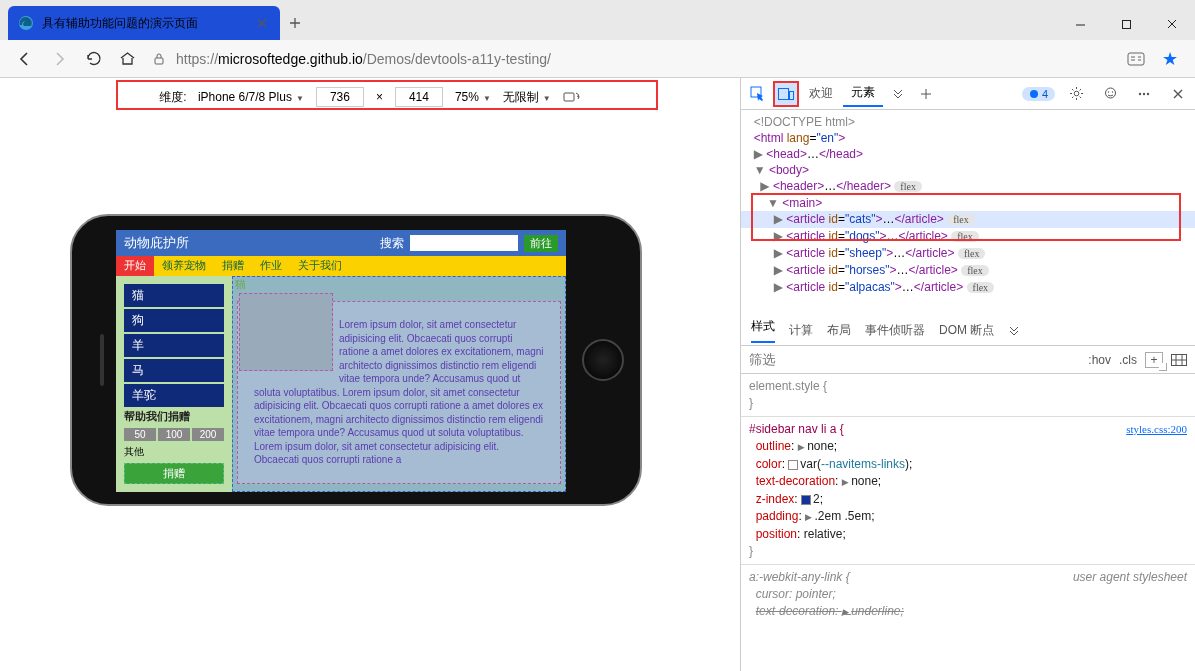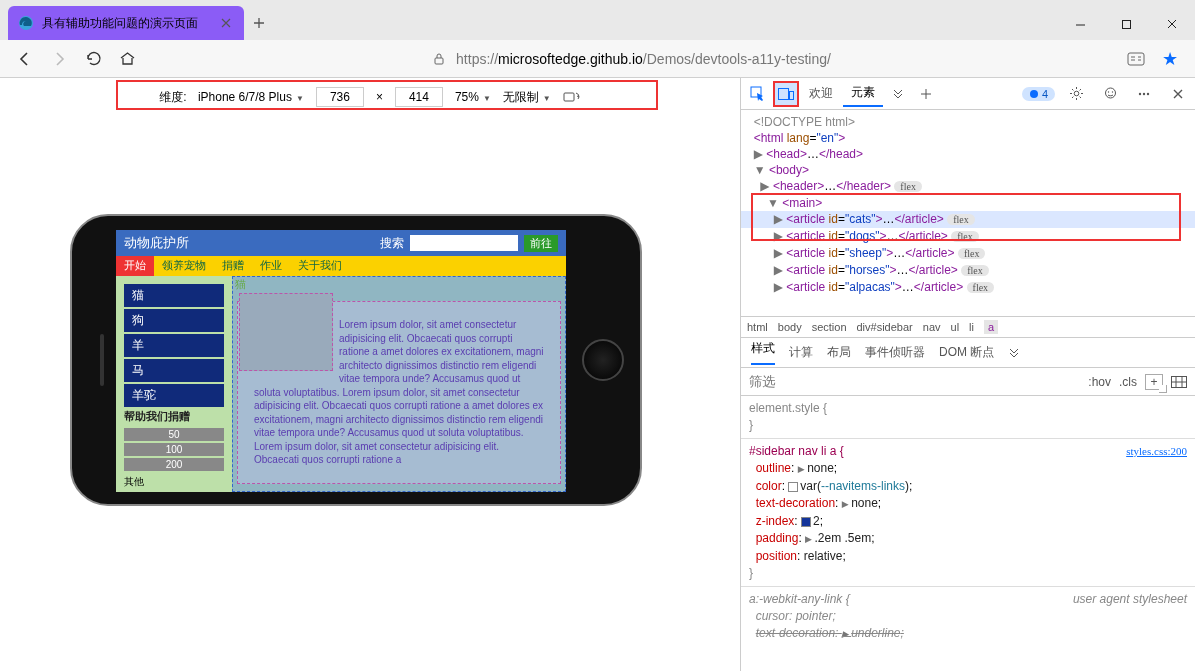--- a/index.html
+++ b/index.html
@@ -1,32 +1,32 @@
 <!DOCTYPE html>
 <html><head>
 <meta charset="utf-8">
 <style>
 * { margin:0; padding:0; box-sizing:border-box; font-family:"Segoe UI","Microsoft YaHei",sans-serif; }
 body { background:#fff; width:1195px; height:671px; overflow:hidden; font-size:12px; color:#000; }
 
 
 .titlebar { height:40px; background:#e9e9e9; display:flex; align-items:flex-end; }
-.tab { height:34px; background:#8b5cf6; border-top-left-radius:6px; border-top-right-radius:6px; display:flex; align-items:center; padding:0 10px; margin-left:8px; width:236px; position:relative; }
+.tab { height:34px; background:#1d4ed8; border-top-left-radius:6px; border-top-right-radius:6px; display:flex; align-items:center; padding:0 10px; margin-left:8px; width:272px; position:relative; }
 .tab .favicon { width:16px; height:16px; margin-right:8px; }
 .tab .title { font-size:12px; flex:1; white-space:nowrap; overflow:hidden; }
 .tab .close { width:16px; height:16px; display:flex; align-items:center; justify-content:center; color:#555; }
 .newtab { width:30px; height:34px; display:flex; align-items:center; justify-content:center; color:#555; font-size:16px; }
 .winctrls { margin-left:auto; display:flex; }
 .winbtn { width:46px; height:32px; display:flex; align-items:center; justify-content:center; color:#222; }
 
 
 .toolbar { height:38px; background:#f7f7f7; display:flex; align-items:center; padding:0 8px; border-bottom:1px solid #d0d0d0; }
 .tbtn { width:34px; height:32px; display:flex; align-items:center; justify-content:center; color:#555; }
 .tbtn.disabled { color:#bbb; }
-.urlbar { flex:1; height:28px; display:flex; align-items:center; padding:0 8px; color:#777; font-size:14px;justify-content:center; }
+.urlbar { flex:1; height:28px; display:flex; align-items:center; padding:0 8px; color:#777; font-size:14px; }
 .urlbar .lock { margin-right:10px; color:#666; }
 .urlseg { color:#000; }
 .star { color:#0a6cff; font-size:18px; }
 
 
 .content { display:flex; height:593px; }
 
 
 .left { width:740px; background:#fff; position:relative; }
 .devicebar { height:30px; display:flex; align-items:center; justify-content:center; gap:12px; font-size:12px; margin-top:4px; }
@@ -47,21 +47,21 @@
 .pg-header .srch { margin-left:auto; display:flex; align-items:center; gap:6px; font-size:12px; }
 .pg-header input { width:108px; height:16px; border:1px solid #fff; background:#fff; font-size:11px; }
 .pg-header .go { background:#2a9a2a; color:#fff; padding:1px 6px; font-size:11px; border:none; }
 .pg-nav { height:20px; background:#fbd100; display:flex; font-size:11px; }
 .pg-nav span { padding:2px 8px; color:#164; }
 .pg-nav span.active { background:#e33; color:#fff; }
 .pg-body { display:flex; height:216px; background:#bde0a9; }
 .sidebar { width:116px; padding:8px; }
 .sb-btn { background:#102a7a; color:#fff; font-size:12px; padding:3px 8px; margin-bottom:2px; }
 .sb-h { font-size:11px; color:#222; font-weight:bold; }
-.sb-amts { display:flex; gap:2px; margin-top:4px;flex-direction:column; }
+.sb-amts { display:flex; gap:2px; margin-top:4px; }
 .sb-amt { flex:1; background:#888; color:#fff; font-size:10px; text-align:center; padding:1px 0; }
 .sb-other { font-size:10px; margin-top:4px; }
 .sb-donate { background:#3aa33a; color:#fff; text-align:center; font-size:11px; padding:2px 0; margin-top:4px; border:1px dashed #5b8; }
 .article { flex:1; background:rgba(100,140,220,.5); border:1px dashed #36c; position:relative; padding:4px; overflow:hidden; }
 .art-label { position:absolute; left:2px; top:0; color:#6a4; font-size:11px; }
 .art-img { width:94px; height:78px; background:#9ab; border:1px dashed #b5a; float:left; margin:12px 6px 2px 2px; }
 .art-txt { font-size:10px; color:#5a3db0; line-height:1.35; border:1px dashed #b5a; background:rgba(210,200,240,.35); padding:16px; margin-top:20px; }
 
 
 .right { flex:1; border-left:1px solid #ccc; display:flex; flex-direction:column; background:#fff; min-width:0; }
@@ -337,30 +337,20 @@
       <div class="ln">    <span class="tri">▶ </span><span class="tag">&lt;header&gt;</span><span>…</span><span class="tag">&lt;/header&gt;</span> <span class="pill">flex</span></div>
       <div class="ln">      <span class="tri">▼ </span><span class="tag">&lt;main&gt;</span></div>
       <div class="ln hl">        <span class="tri">▶ </span><span class="tag">&lt;article </span><span class="attr">id</span>=<span class="val">"cats"</span><span class="tag">&gt;</span><span>…</span><span class="tag">&lt;/article&gt;</span> <span class="pill">flex</span></div>
       <div class="ln">        <span class="tri">▶ </span><span class="tag">&lt;article </span><span class="attr">id</span>=<span class="val">"dogs"</span><span class="tag">&gt;</span><span>…</span><span class="tag">&lt;/article&gt;</span> <span class="pill">flex</span></div>
       <div class="ln">        <span class="tri">▶ </span><span class="tag">&lt;article </span><span class="attr">id</span>=<span class="val">"sheep"</span><span class="tag">&gt;</span><span>…</span><span class="tag">&lt;/article&gt;</span> <span class="pill">flex</span></div>
       <div class="ln">        <span class="tri">▶ </span><span class="tag">&lt;article </span><span class="attr">id</span>=<span class="val">"horses"</span><span class="tag">&gt;</span><span>…</span><span class="tag">&lt;/article&gt;</span> <span class="pill">flex</span></div>
       <div class="ln">        <span class="tri">▶ </span><span class="tag">&lt;article </span><span class="attr">id</span>=<span class="val">"alpacas"</span><span class="tag">&gt;</span><span>…</span><span class="tag">&lt;/article&gt;</span> <span class="pill">flex</span></div>
       <div class="redbox" style="left:10px; top:83px; width:430px; height:48px;"></div>
     </div>
 
-    <div class="crumb">
-      <span>html</span>
-      <span>body</span>
-      <span>section</span>
-      <span>div#sidebar</span>
-      <span>nav</span>
-      <span>ul</span>
-      <span>li</span>
-      <span class="sel">a</span>
-    </div>
 
     <div class="sp-tabs">
       <span class="active">样式</span>
       <span>计算</span>
       <span>布局</span>
       <span>事件侦听器</span>
       <span>DOM 断点</span>
       <span>
           <svg width="12" height="12">
             <path d="M2 3l4 4 4-4M2 7l4 4 4-4" stroke="#555" fill="none" transform="translate(0,-1)"></path>

